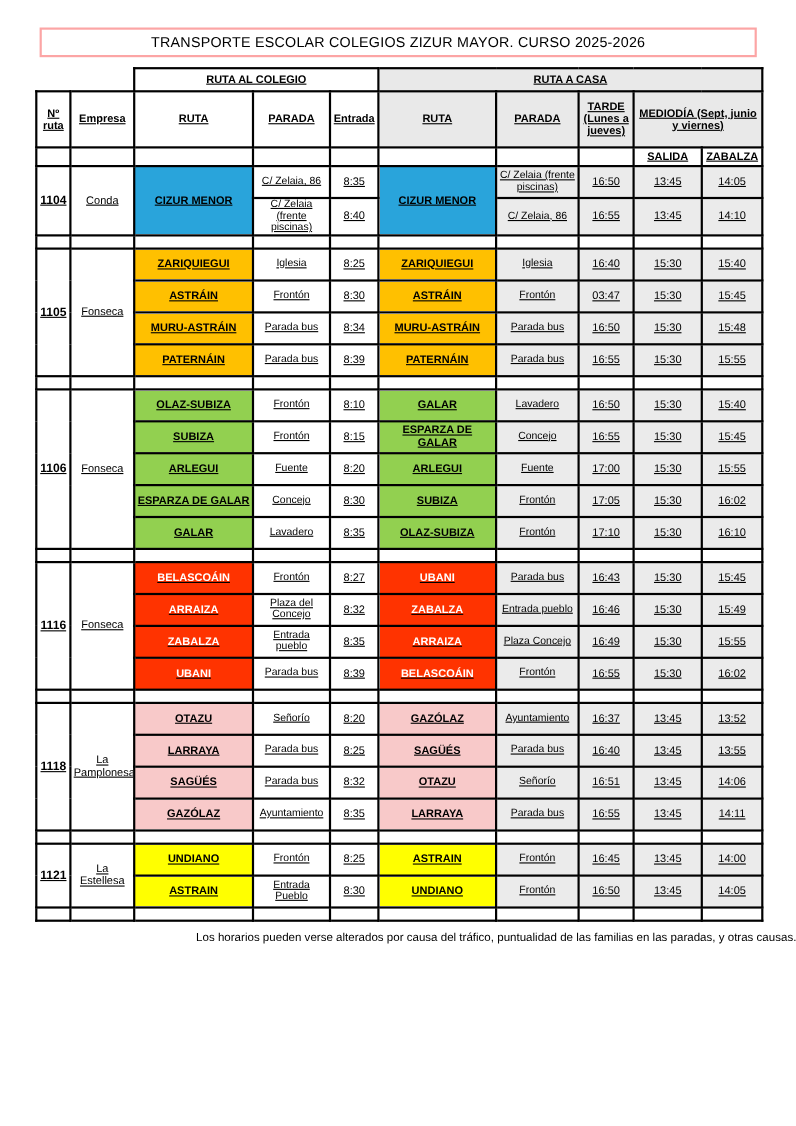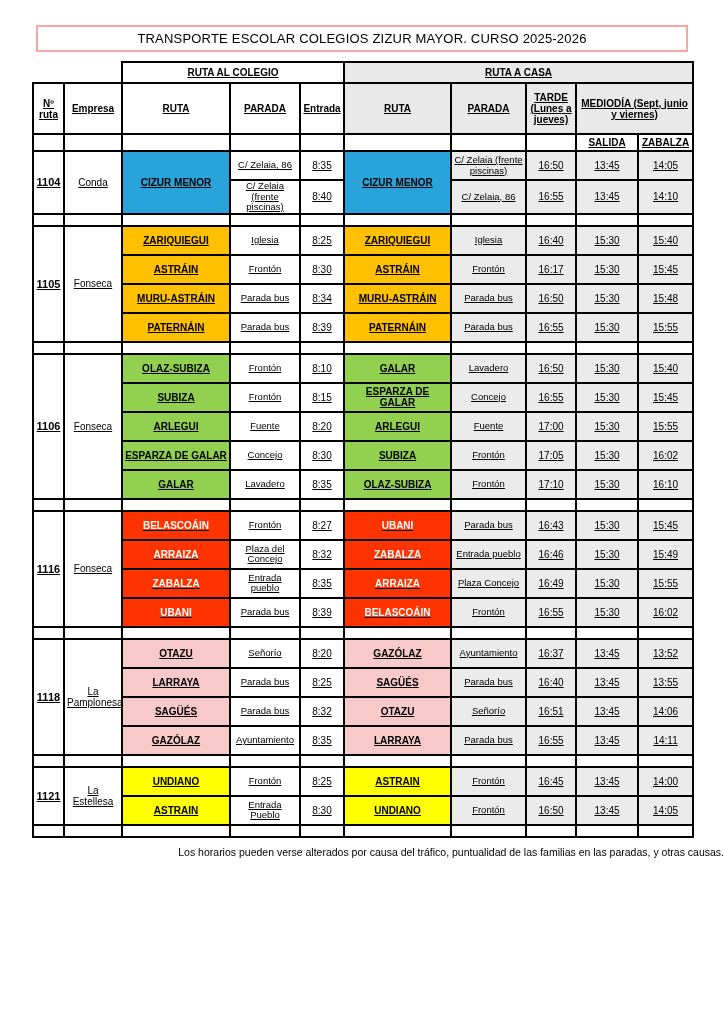--- a/index.html
+++ b/index.html
@@ -119,21 +119,21 @@
         <td class="time-cell casa-cell">16:40</td>
         <td class="time-cell casa-cell">15:30</td>
         <td class="time-cell casa-cell">15:40</td>
       </tr>
       <tr class="data-row">
         <td class="route-cell" style="background: rgb(255, 192, 0); color: rgb(0, 0, 0);">ASTRÁIN</td>
         <td class="stop-cell">Frontón</td>
         <td class="time-cell">8:30</td>
         <td class="route-cell" style="background: rgb(255, 192, 0); color: rgb(0, 0, 0);">ASTRÁIN</td>
         <td class="stop-cell casa-cell">Frontón</td>
-        <td class="time-cell casa-cell">16:17</td>
+        <td class="time-cell casa-cell">03:47</td>
         <td class="time-cell casa-cell">15:30</td>
         <td class="time-cell casa-cell">15:45</td>
       </tr>
       <tr class="data-row">
         <td class="route-cell" style="background: rgb(255, 192, 0); color: rgb(0, 0, 0);">MURU-ASTRÁIN</td>
         <td class="stop-cell">Parada bus</td>
         <td class="time-cell">8:34</td>
         <td class="route-cell" style="background: rgb(255, 192, 0); color: rgb(0, 0, 0);">MURU-ASTRÁIN</td>
         <td class="stop-cell casa-cell">Parada bus</td>
         <td class="time-cell casa-cell">16:50</td>

